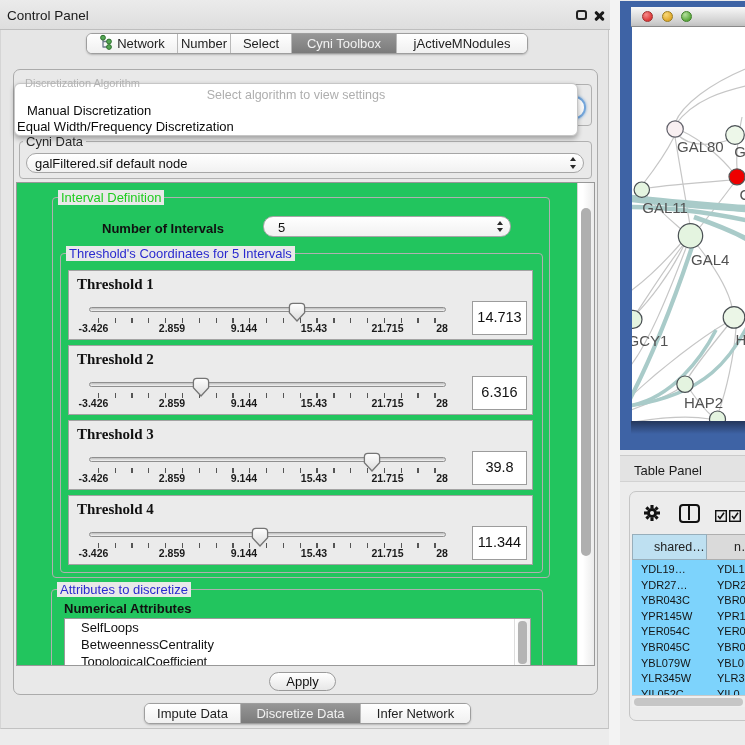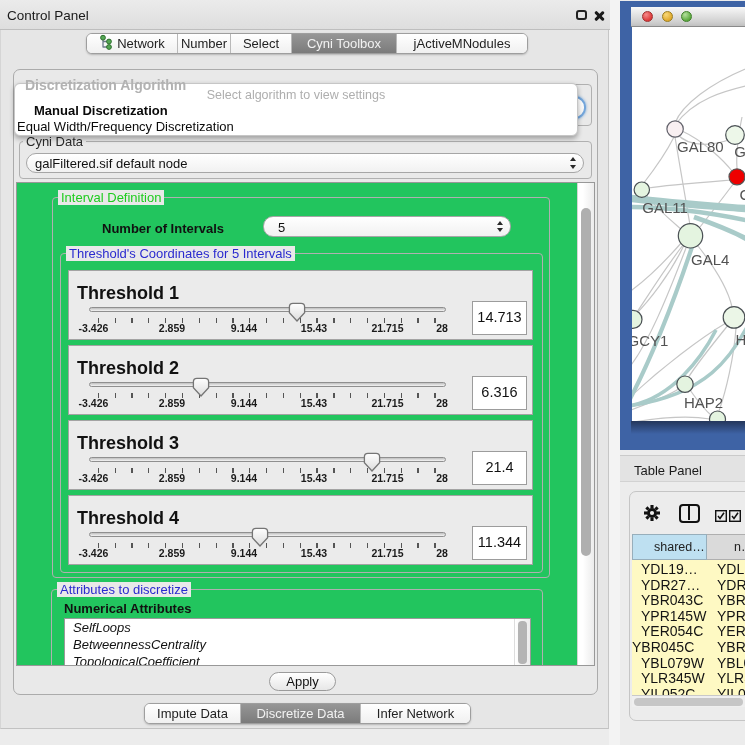--- a/index.html
+++ b/index.html
@@ -27,51 +27,51 @@
 
 .combo { position:absolute; background:linear-gradient(#FFFFFF,#F1F1F1); border:1px solid #A6A6A6; border-radius:10px; font-size:13px; color:#111; }
 .combo .arr { position:absolute; right:7px; width:0; height:0; border-left:3px solid transparent; border-right:3px solid transparent; }
 .combo .up { border-bottom:4.2px solid #2A2A2A; top:3px; }
 .combo .dn { border-top:4.2px solid #2A2A2A; bottom:3px; }
 
 #spane { left:16px; top:182px; width:579px; height:484px; border:1px solid #989898; background:#22c55e; overflow:hidden; }
 #vsb { position:absolute; left:560px; top:0px; width:17px; height:482px; background:linear-gradient(to right,#FFFFFF 30%,#ECECEC); border-left:1px solid #D5D5D5; }
 #vsb .th { position:absolute; left:3px; top:25px; width:10px; height:348px; background:#AFAFAF; border-radius:5px; }
 .tpanel { position:absolute; left:51px; width:465px; height:69.5px; border:1px solid #A3A3A3; background:#EBEBEB; }
-.tpanel .lbl { position:absolute; left:8px; top:12px; font-size:18px; font-weight:bold; color:#111; }
+.tpanel .lbl { position:absolute; left:8px; top:5px; font-size:15px; font-weight:bold; color:#111;font-family:Liberation Serif, serif; }
 .track { position:absolute; left:20px; top:36px; width:357px; height:5px; border:1px solid #8F8F8F; border-radius:3px; background:linear-gradient(#BFBFBF,#F4F4F4); }
 .vbox { position:absolute; left:403px; top:30px; width:55px; height:33.5px; background:#FFF; border:1px solid #9C9C9C; font-size:14.5px; color:#111; text-align:center; line-height:31.5px; }
 .tick { position:absolute; top:46.5px; width:1.3px; height:5.2px; background:#555555; }
 .tlab { position:absolute; top:51px; font-size:10.5px; font-weight:bold; color:#1A1A1A; transform:translateX(-50%); white-space:nowrap; }
 .thumb { position:absolute; top:31px; }
 
 #attlist { position:absolute; left:47px; top:435px; width:467px; height:49px; background:#FFF; border:1px solid #9A9A9A; font-size:13px; color:#111; overflow:hidden; }
-#attlist .row { padding-left:8px; height:17px; line-height:17px;font-style:italic; }
+#attlist .row { padding-left:16px; height:17px; line-height:17px; }
 #attsb { position:absolute; right:0px; top:0px; width:16px; height:47px; background:linear-gradient(to right,#FFF,#ECECEC); border-left:1px solid #DDD; }
 #attsb .th { position:absolute; left:3px; top:2px; width:9px; height:43px; background:#B4B4B4; border-radius:4px; }
 #apply { left:269px; top:672px; width:67px; height:19px; border:1px solid #9B9B9B; border-radius:9.5px; background:linear-gradient(#FFFFFF,#E7E7E7); font-size:13px; text-align:center; line-height:17px; color:#111; }
 
 #popup { left:14px; top:83px; width:564px; height:53px; background:#FFF; border-radius:6px; box-shadow:0 2.5px 5px rgba(0,0,0,0.30); border:1px solid #C6C6C6; z-index:40; }
 #popup .p1 { position:absolute; top:4px; width:100%; text-align:center; font-size:12.5px; color:#AEAEAE; }
-#popup .p2 { position:absolute; top:18.5px; left:19px; font-size:13px; font-weight:bold; color:#0A0A0A; }
+#popup .p2 { position:absolute; top:18.5px; left:12px; font-size:13px; font-weight:normal; color:#0A0A0A; }
 #popup .p3 { position:absolute; top:34.5px; left:2px; font-size:13px; color:#0A0A0A; }
-#disc-title { left:25px; top:77px; font-size:14px; font-weight:bold; color:#B2B2B2; z-index:41; }
+#disc-title { left:25px; top:77px; font-size:11px; font-weight:normal; color:#B2B2B2; z-index:41; }
 
 #net { left:620px; top:1px; width:125px; height:449px; background:#3E63A5; }
 #net-title { left:11px; top:6px; width:114px; height:20px; background:linear-gradient(#F8F8F8,#CFCFCF 80%,#C0C0C0); border-bottom:1px solid #8A8A8A; }
 .light { position:absolute; top:4px; width:11px; height:11px; border-radius:50%; }
 #net-canvas { left:12px; top:26px; width:113px; height:394px; background:#FFF; overflow:hidden; }
 #net-bottom { left:11px; top:420px; width:114px; height:29px; background:linear-gradient(#24365B,#3E63A5 45%); }
 
 #tp-title { left:620px; top:455px; width:125px; height:27px; background:#E3E3E3; border-top:1px solid #CACACA; border-bottom:1px solid #D2D2D2; }
 #tp-title span { position:absolute; left:14px; top:7px; font-size:13px; color:#1A1A1A; }
 #tw { left:629px; top:491px; width:124px; height:230px; background:#ECECEC; border:1px solid #C5C5C5; border-radius:7px; }
 #thead-b { left:632px; top:534px; width:75px; height:26px; background:#BEE0F1; border:1px solid #97AEBB; font-size:12.5px; color:#222; }
 #thead-g { left:707px; top:534px; width:39px; height:26px; background:#DADADA; border:1px solid #AFAFAF; border-left:none; font-size:12.5px; color:#222; }
-#tbody { left:632px; top:560px; width:113px; height:135px; background:#fef9c3; overflow:hidden; font-size:14px; color:#141414; }
+#tbody { left:632px; top:560px; width:113px; height:135px; background:#7dd3fc; overflow:hidden; font-size:11px; color:#141414; }
 #tbody .r { position:absolute; left:0; width:200px; height:16px; line-height:16px; }
 #tbody .c2 { position:absolute; left:85px; }
 #hsb { left:632px; top:695px; width:113px; height:12px; background:#EFEFEF; border-top:1px solid #C9C9C9; }
 #hsb .th { position:absolute; left:2px; top:2px; width:109px; height:8px; background:#C6C6C6; border-radius:4px; }
 </style></head>
 <body>
 
 <div class="abs" style="left:609px; top:0; width:11px; height:745px; background:#F3F3F3;"></div>
 <div class="abs" id="cp"></div>
 <div class="abs" id="cp-title">
@@ -235,21 +235,21 @@
       <div class="tlab" style="left:373px;">28</div>
       <svg class="thumb" style="left:293.6px;" width="18" height="20" viewBox="0 0 18 20">
         <path d="M1.4,4.8 Q1.4,1.3 4.9,1.3 L13.1,1.3 Q16.6,1.3 16.6,4.8 L16.6,10.8 L9,19 L1.4,10.8 Z" fill="url(#g2)" stroke="#757575" stroke-width="1.3"></path>
         <defs>
           <linearGradient id="g2" x1="0" y1="0" x2="0" y2="1">
             <stop offset="0" stop-color="#FEFEFE"></stop>
             <stop offset="1" stop-color="#DCDCDC"></stop>
           </linearGradient>
         </defs>
       </svg>
-      <div class="vbox">21.4</div>
+      <div class="vbox">39.8</div>
     </div>
   <div class="tpanel" style="top:312px;" id="tp4">
       <div class="lbl">Threshold 4</div>
       <div class="track"></div>
       <div class="tick" style="left:28.70px;"></div>
       <div class="tick" style="left:45.53px;"></div>
       <div class="tick" style="left:62.36px;"></div>
       <div class="tick" style="left:79.19px;"></div>
       <div class="tick" style="left:96.02px;"></div>
       <div class="tick" style="left:112.85px;"></div>
@@ -416,20 +416,20 @@
   </div>
 <div class="abs" id="thead-g">
     <span style="position:absolute;left:27px;top:5px;">n…</span>
   </div>
 <div class="abs" id="tbody">
   <div class="r" style="top:1px;"><span style="margin-left:9px;">YDL19…</span><span class="c2">YDL1</span></div>
   <div class="r" style="top:16.6px;"><span style="margin-left:9px;">YDR27…</span><span class="c2">YDR2</span></div>
   <div class="r" style="top:32.2px;"><span style="margin-left:9px;">YBR043C</span><span class="c2">YBR0</span></div>
   <div class="r" style="top:47.8px;"><span style="margin-left:9px;">YPR145W</span><span class="c2">YPR1</span></div>
   <div class="r" style="top:63.4px;"><span style="margin-left:9px;">YER054C</span><span class="c2">YER0</span></div>
-  <div class="r" style="top:79px;"><span style="">YBR045C</span><span class="c2">YBR0</span></div>
+  <div class="r" style="top:79px;"><span style="margin-left:9px;">YBR045C</span><span class="c2">YBR0</span></div>
   <div class="r" style="top:94.6px;"><span style="margin-left:9px;">YBL079W</span><span class="c2">YBL0</span></div>
   <div class="r" style="top:110.2px;"><span style="margin-left:9px;">YLR345W</span><span class="c2">YLR3</span></div>
   <div class="r" style="top:125.8px;"><span style="margin-left:9px;">YIL052C</span><span class="c2">YIL0</span></div>
 </div>
 <div class="abs" id="hsb">
     <div class="th"></div>
   </div>
 
 </body></html>

